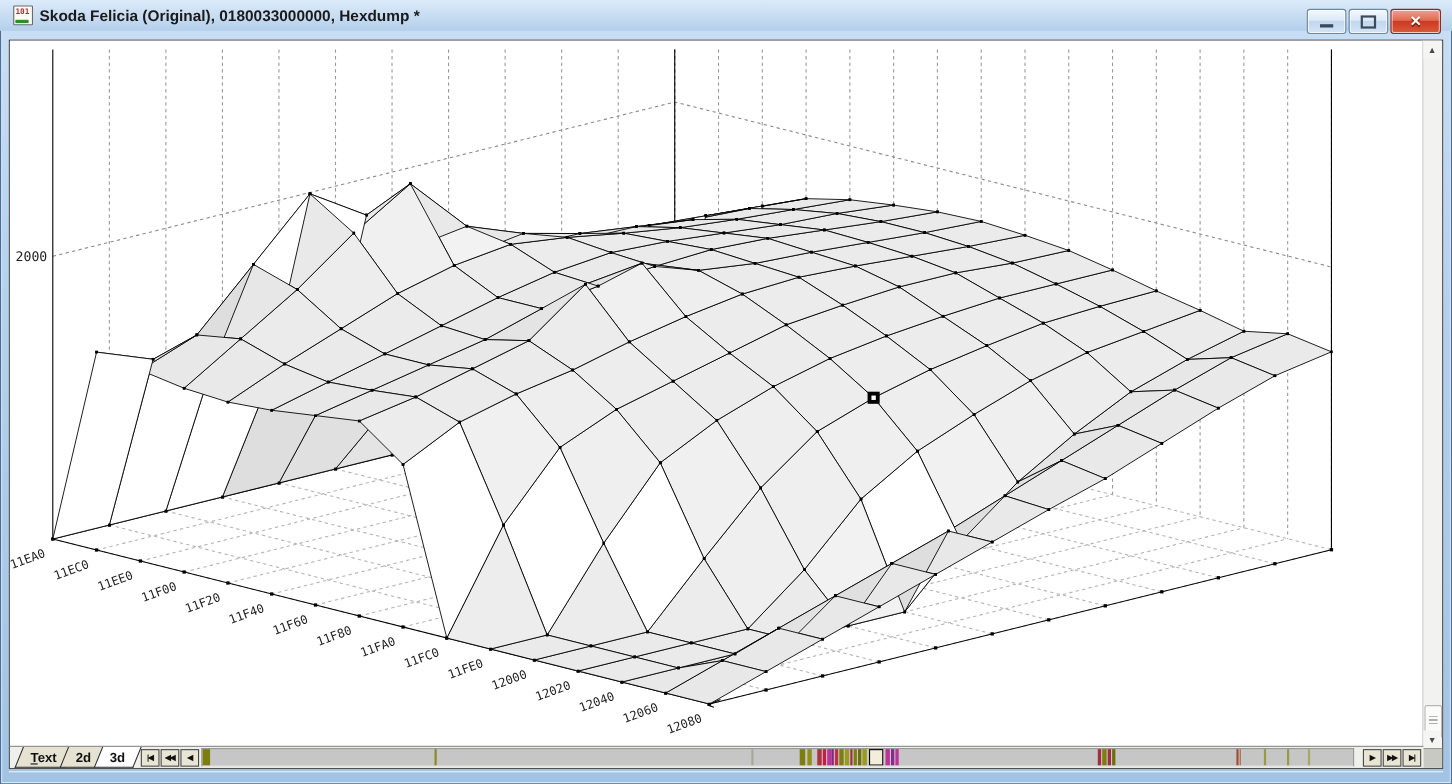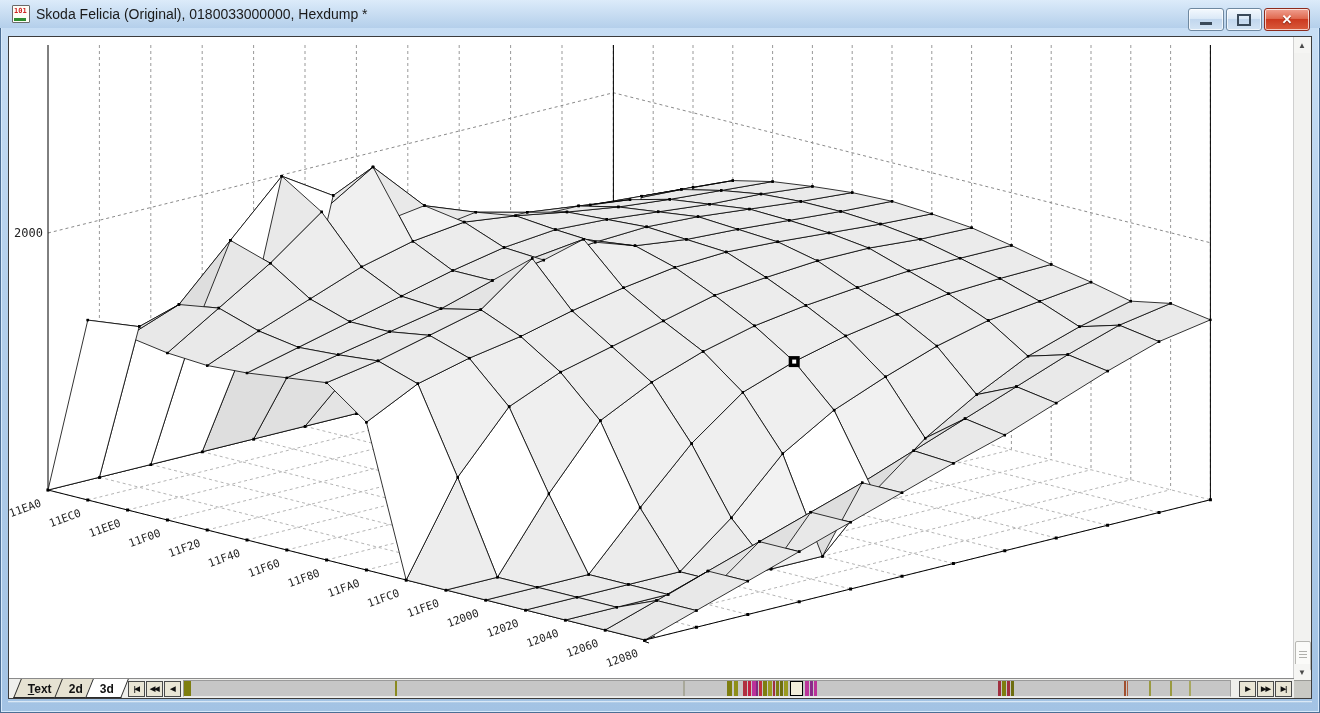--- a/index.html
+++ b/index.html
@@ -6,21 +6,21 @@
   .window{position:relative;width:1320px;height:713px;overflow:hidden;
     background:linear-gradient(180deg,#c9dff5 0%,#b4d0ec 40%,#a3c3e4 100%);
     box-shadow:inset 0 0 0 1px #4c6e94, inset 0 0 0 2px #d7e9fa;}
   
   .titlebar{position:absolute;left:0;top:0;right:0;height:28px;display:flex;align-items:center;
     background:linear-gradient(180deg,#dcebfa 0%,#c8ddf2 50%,#b4cfeb 100%);}
   .title-icon{width:18px;height:18px;margin:0 6px 0 12px;position:relative;flex:0 0 auto;}
   .title-icon .page{position:absolute;inset:0;background:#fdfdf6;border:1px solid #6a6a6a;border-radius:1px;}
   .title-icon .r1{position:absolute;left:2px;top:2px;font:700 7px "DejaVu Sans Mono",monospace;color:#cc2222;}
   .title-icon .g1{position:absolute;left:2px;bottom:2px;width:12px;height:3px;background:#2e8b2e;}
-  .title-text{font-size:14px;color:#1a1a1a;white-space:nowrap;}
+  .title-text{font-size:14px;color:#1a1a1a;white-space:nowrap;font-weight:bold;}
   .winbtns{position:absolute;right:10px;top:8px;display:flex;gap:2px;}
   .wbtn{width:34px;height:21px;border:1px solid #6e88a0;border-radius:3px;display:flex;align-items:center;justify-content:center;
     background:linear-gradient(180deg,#f4f9fe,#dbe9f7 45%,#c2d7ee 50%,#d3e4f4);box-shadow:inset 0 0 0 1px rgba(255,255,255,.7);}
   .wbtn.close{width:44px;border-color:#8e2b1d;background:linear-gradient(180deg,#f0a091,#e06a50 45%,#cc3a20 50%,#d95b3c);}
   .glyph-min{width:12px;height:3px;background:#3a4a5a;margin-top:8px;}
   .glyph-max{width:10px;height:8px;border:2px solid #3a4a5a;background:transparent;}
   .glyph-x{color:#fff;font-weight:700;font-size:13px;text-shadow:0 1px 1px #7a1a0a;line-height:1;}
   
   .client{position:absolute;left:8px;right:8px;top:36px;bottom:14px;background:#fff;border:1px solid #3c3c3c;}
   .chart-area{position:absolute;left:0;top:0;right:17px;bottom:19px;background:#fff;overflow:hidden;}

